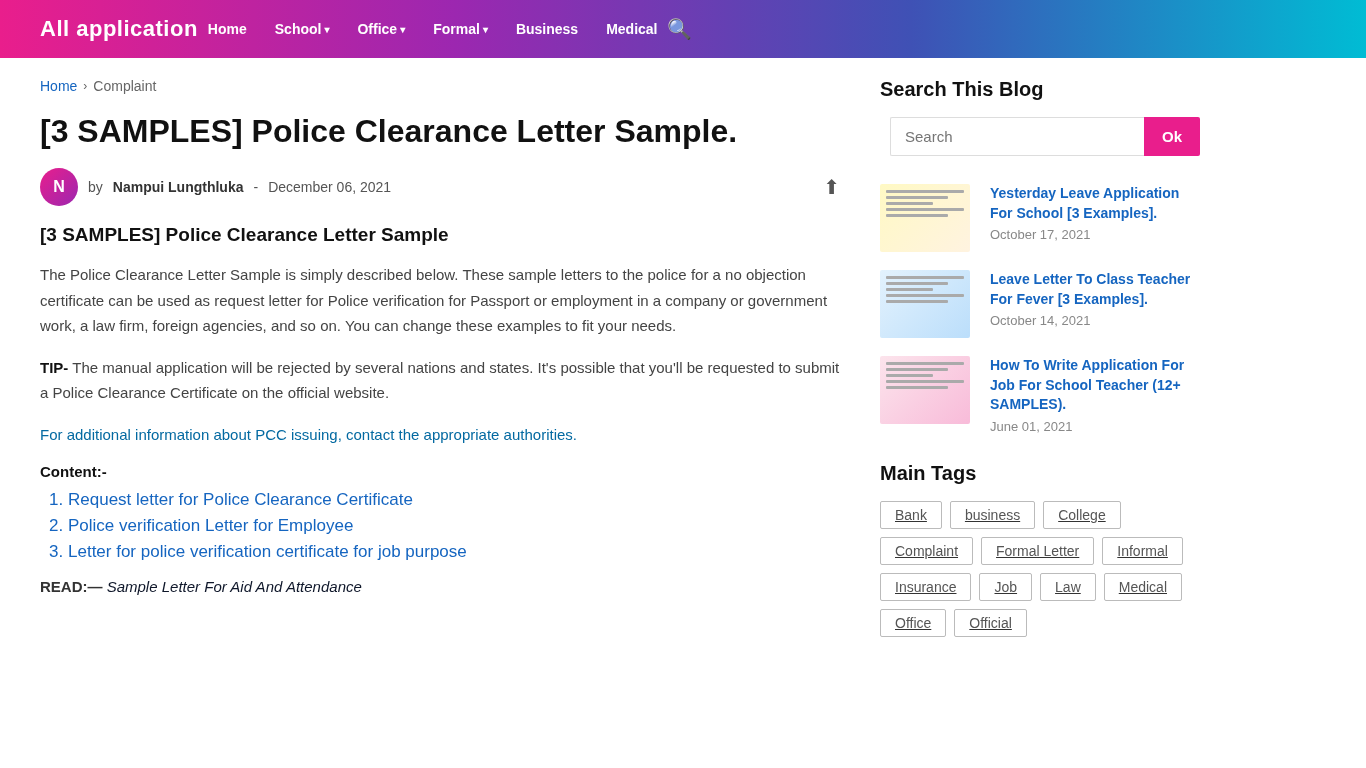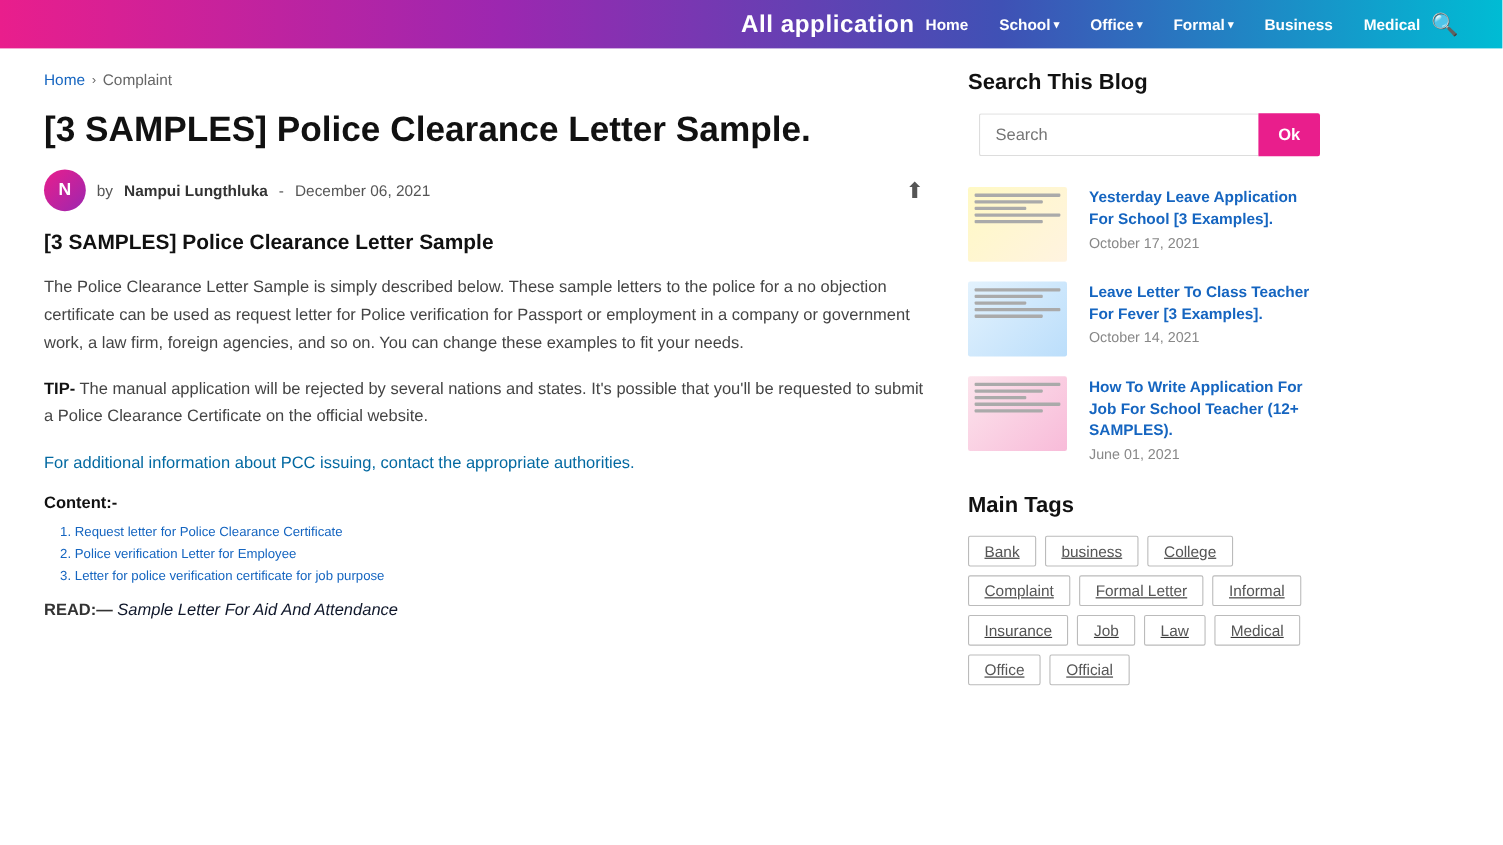--- a/index.html
+++ b/index.html
@@ -2,24 +2,24 @@
 <html><head>
   <meta charset="utf-8">
   <style>
     * { margin: 0; padding: 0; box-sizing: border-box; }
     body { font-family: Arial, sans-serif; background: #fff; color: #333; font-size: 15px; }
 
     
     .header {
       background: linear-gradient(to right, #e91e8c, #9c27b0, #3f51b5, #00bcd4);
       padding: 0 40px;
-      height: 44px;
-      display: flex;
-      align-items: center;
-      justify-content: flex-end;
+      height: 58px;
+      display: flex;
+      align-items: center;
+      justify-content: flex-start;
     }
     .header-logo {
       font-size: 22px;
       font-weight: 900;
       color: #fff;
       letter-spacing: 0.5px;
     }
     .header-nav {
       display: flex;
       align-items: center;
@@ -126,21 +126,21 @@
       margin-bottom: 16px;
     }
     .tip-box { margin-bottom: 16px; font-size: 15px; line-height: 1.7; color: #444; }
     .tip-label { font-weight: 900; color: #111; }
     .additional-info { margin-bottom: 16px; font-size: 15px; color: #0369a1; line-height: 1.7; }
     .content-label { font-weight: 900; color: #111; margin-bottom: 10px; font-size: 15px; }
     .content-list { margin-left: 28px; margin-bottom: 16px; }
     .content-list li {
       margin-bottom: 6px;
       color: #1565c0;
-      font-size: 12px;
+      font-size: 17px;
     }
     .read-line { font-size: 15px; color: #333; }
     .read-label { font-weight: 900; }
     .read-link { color: #0f172a; text-decoration: none; font-style: italic; }
 
     
     .sidebar-section { margin-bottom: 28px; }
     .sidebar-title {
       font-size: 20px;
       font-weight: 900;

